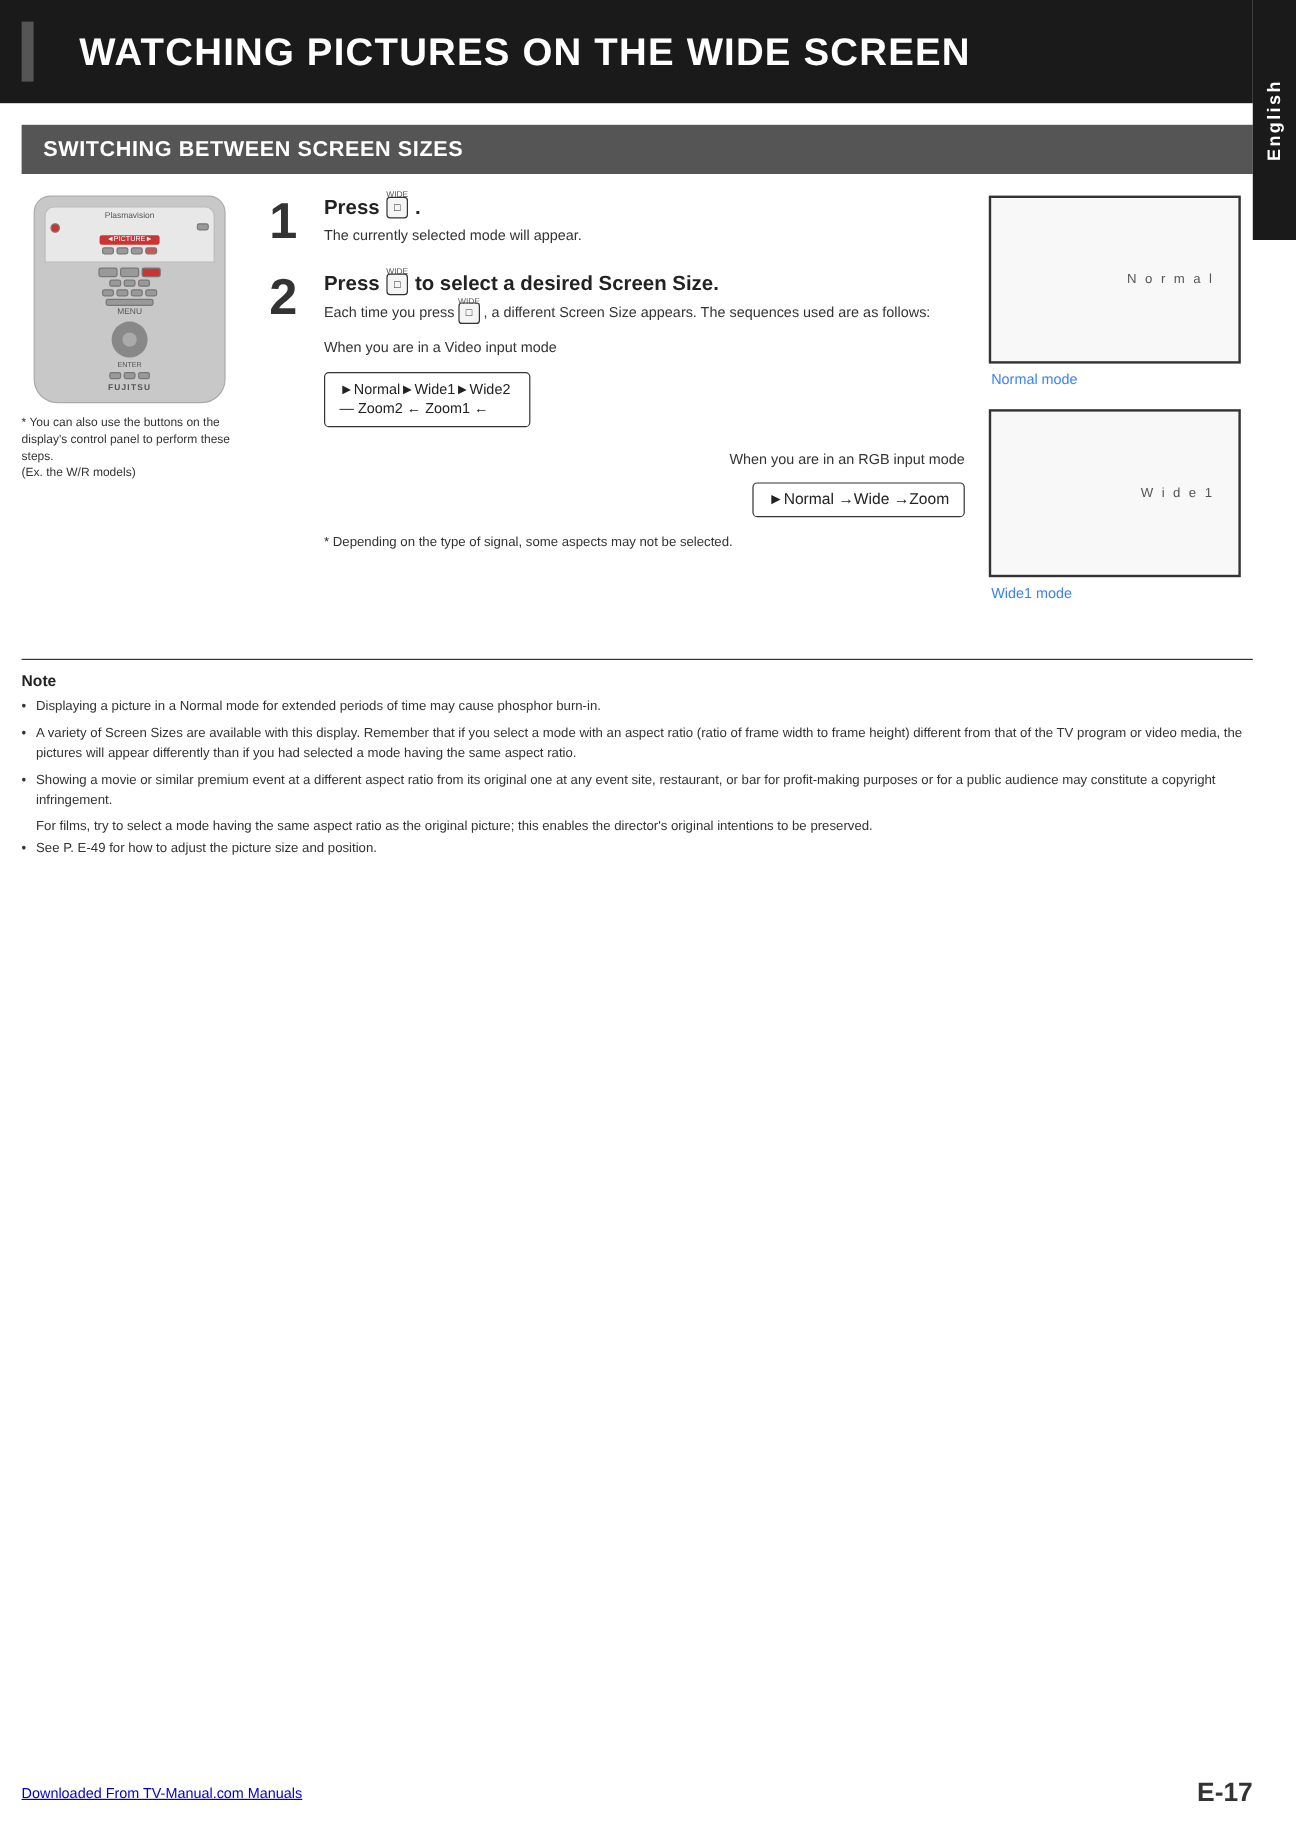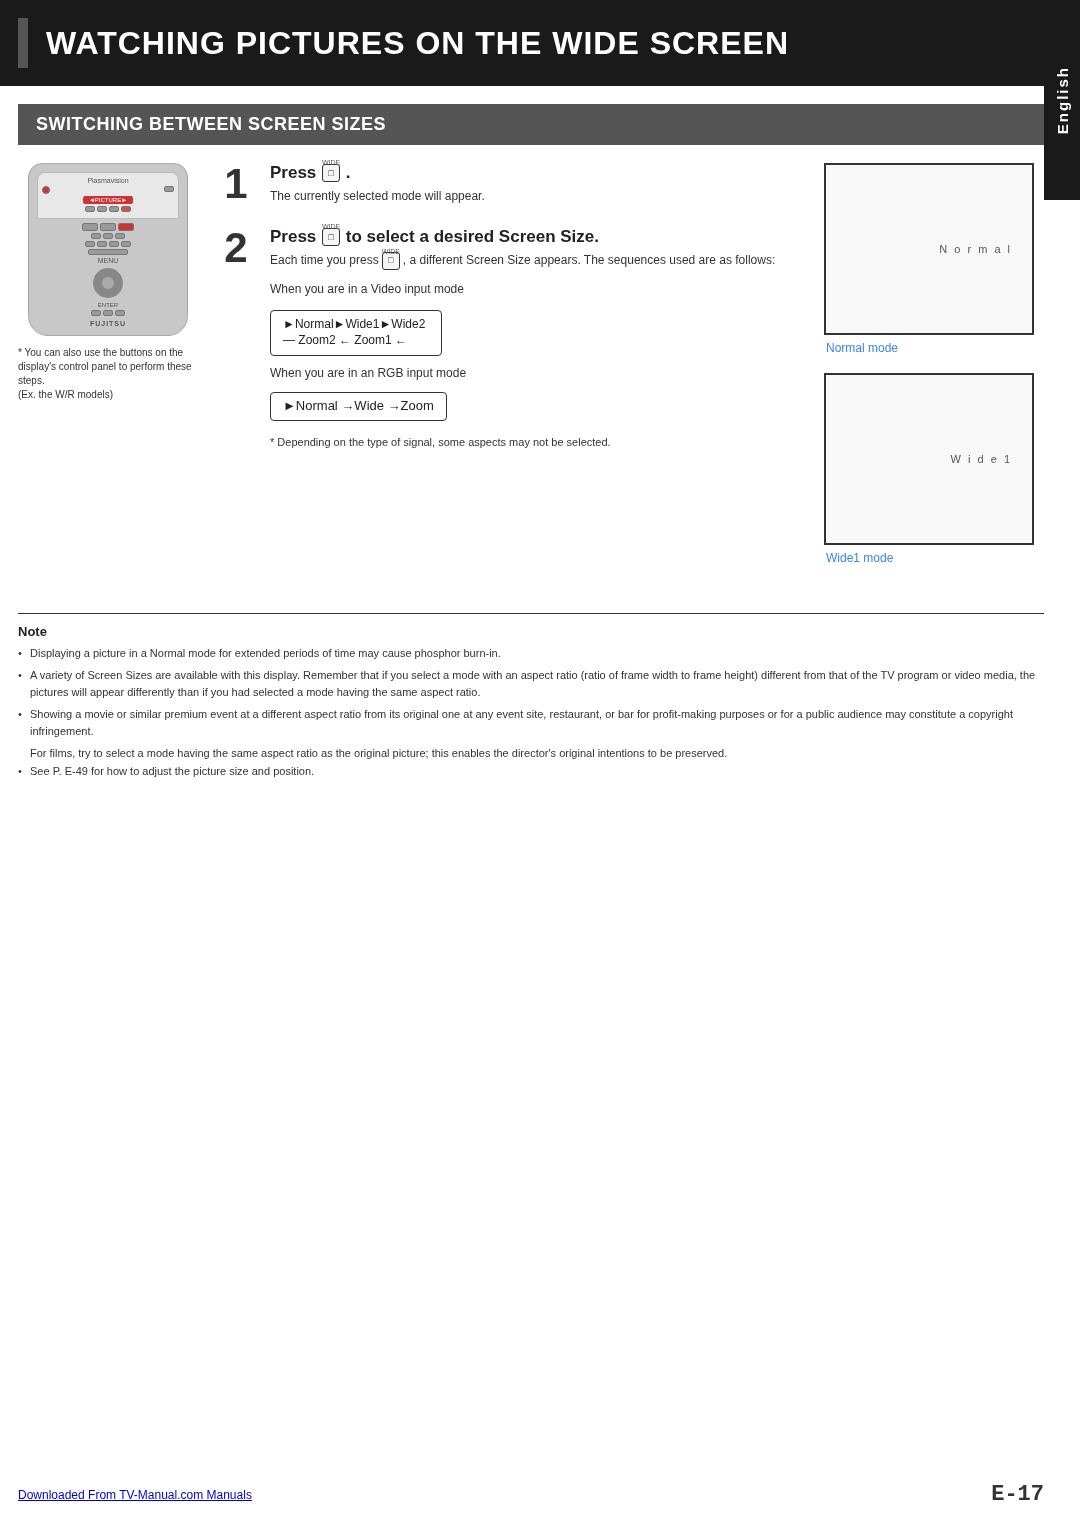--- a/index.html
+++ b/index.html
@@ -35,20 +35,21 @@
       letter-spacing: 2px;
     }
 
     
     .main-title-bar {
       background: #1a1a1a;
       margin-right: 36px;
       padding: 18px 30px 18px 18px;
       display: flex;
       align-items: center;
+      gap: 20px;
     }
     .main-title-accent {
       width: 10px;
       height: 50px;
       background: #555;
       margin-right: 18px;
       flex-shrink: 0;
     }
     .main-title-text {
       color: #fff;
@@ -232,21 +233,21 @@
     }
 
     
     .right-col {
       width: 220px;
       flex-shrink: 0;
     }
     .preview-box {
       border: 2px solid #333;
       width: 210px;
-      height: 172px;
+      height: 140px;
       margin-bottom: 6px;
       background: #f8f8f8;
       position: relative;
       display: flex;
       align-items: flex-end;
       justify-content: center;
     }
     .preview-label-inside {
       position: absolute;
       bottom: 50%;
@@ -307,21 +308,20 @@
     }
     .footer-link {
       font-size: 12px;
       color: #0000cc;
       text-decoration: underline;
     }
     .page-number {
       font-size: 22px;
       font-weight: bold;
       color: #333;
-      font-family: Liberation Mono, monospace;
     }
 
     .asterisk-note {
       font-size: 11px;
       color: #333;
       margin: 6px 0;
       line-height: 1.4;
     }
 
     .rgb-sequence-box {
@@ -461,21 +461,21 @@
             <div class="sequence-line">
               <span>►Normal►Wide1►Wide2</span>
               <span>​</span>
             </div>
             <div class="sequence-line">
               <span>— Zoom2 ← Zoom1 ←</span>
             </div>
           </div>
         </div>
 
-        <div style="">
+        <div style="margin-top:10px;text-align:right;">
           <div class="step-desc" style="margin-bottom:4px;">When you are in an RGB input mode</div>
           <div class="rgb-sequence-box">
             <div class="sequence-line">
               <span>►Normal →Wide →Zoom</span>
             </div>
           </div>
         </div>
 
         <div class="asterisk-note" style="margin-top:14px;">* Depending on the type of signal, some aspects may not be selected.</div>
       </div>

